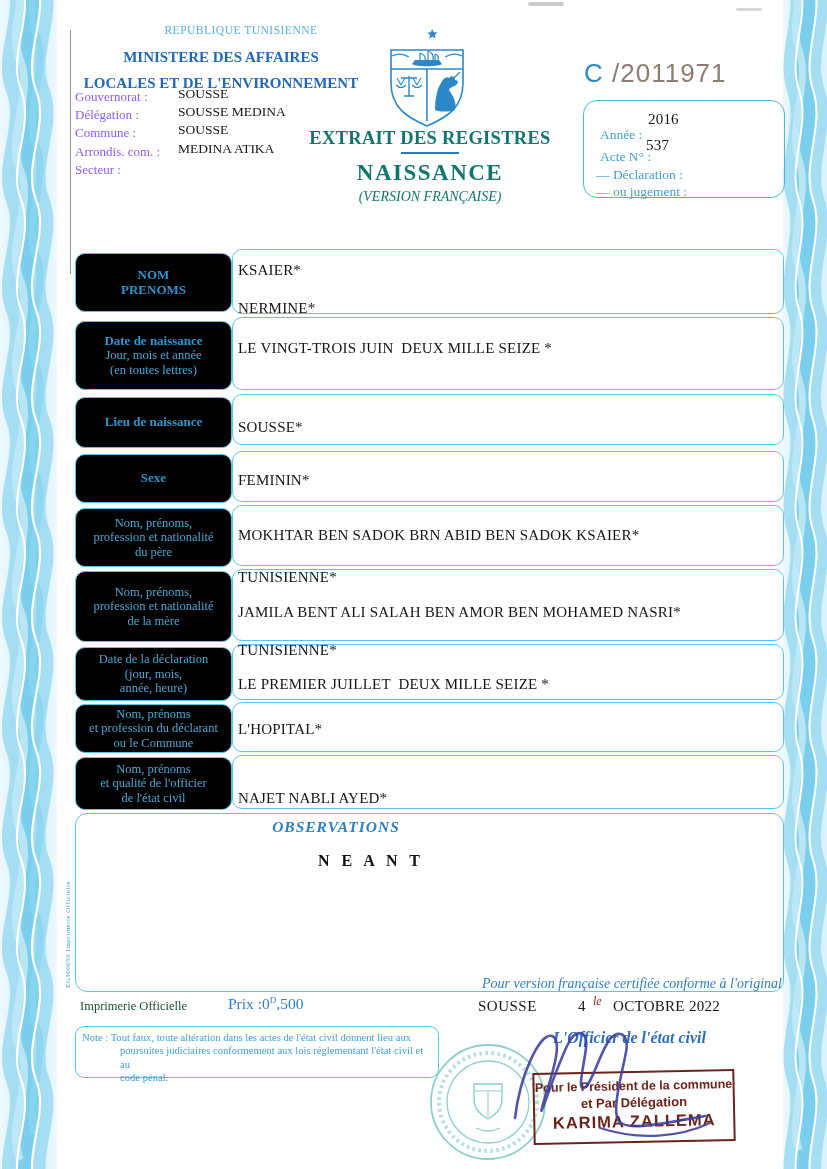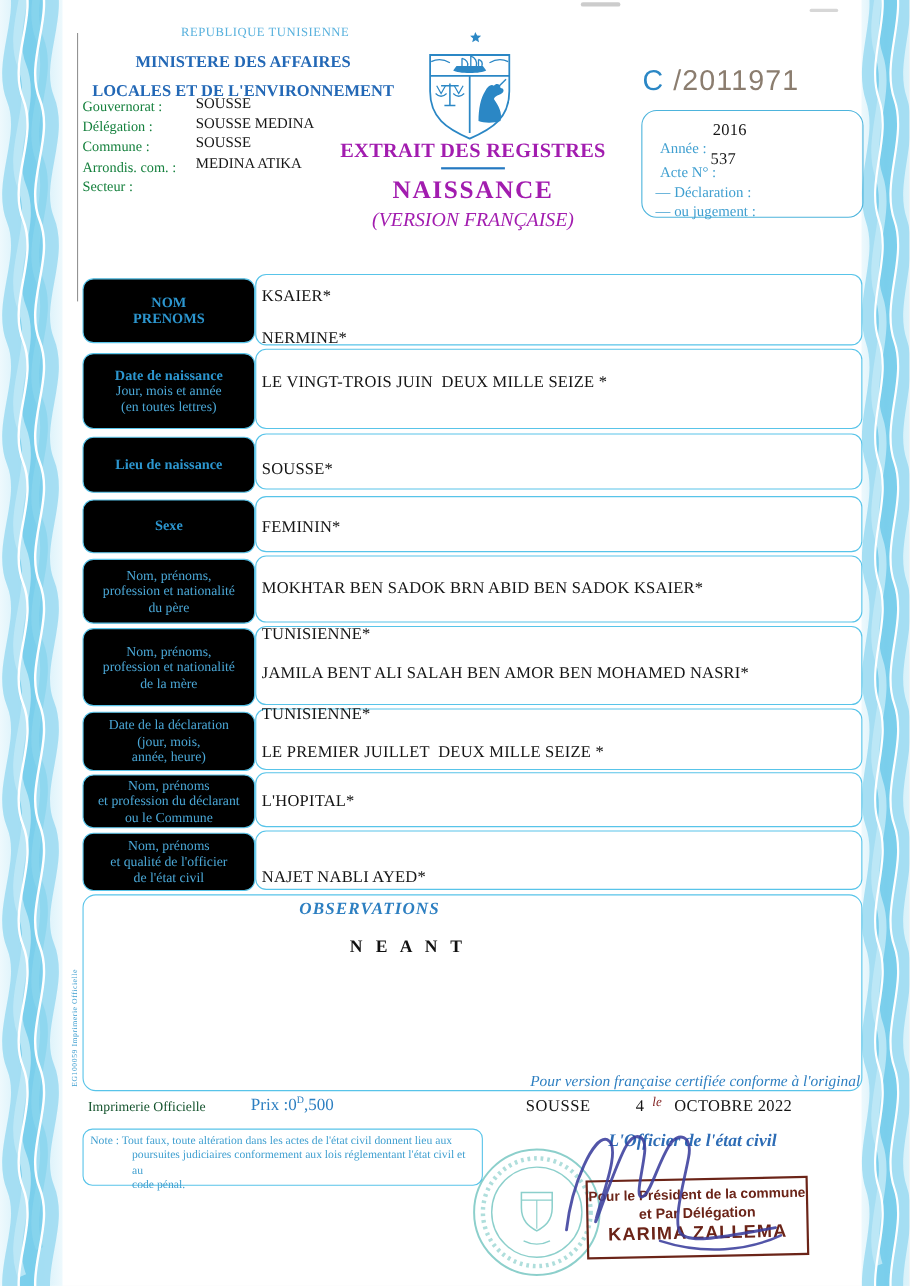--- a/index.html
+++ b/index.html
@@ -12,29 +12,29 @@
   .band-left{left:0;width:57px;}
   .band-right{left:783px;width:44px;}
 
   
   .republic{left:96px;top:24px;width:290px;text-align:center;font-size:11.5px;
             color:#58b1dd;letter-spacing:.5px;}
   .ministry{left:66px;top:44px;width:310px;text-align:center;font-weight:bold;
             color:#2368b6;font-size:15px;line-height:26px;}
   .admin{left:75px;top:88px;width:320px;font-size:13px;line-height:18.2px;}
   .admin-row{display:flex;}
-  .admin-label{color:#15803d;width:103px;flex:none;}
+  .admin-label{color:#8b5cf6;width:103px;flex:none;}
   .admin-value{color:#151515;font-size:13.5px;transform:translateY(-3px);}
 
-  .title-block{left:292px;top:128px;width:276px;text-align:center;color:#a21caf;}
+  .title-block{left:292px;top:128px;width:276px;text-align:center;color:#0f766e;}
   .t1{font-weight:bold;font-size:18.5px;letter-spacing:.3px;}
   .t2{font-size:14.5px;margin-top:0px;}
   .t-underline{width:58px;height:2px;background:#2579c1;margin:3px auto 6px auto;}
   .t3{font-weight:bold;font-size:23px;letter-spacing:1.5px;margin-top:6px;}
-  .t4{font-style:italic;font-size:18px;margin-top:3px;}
+  .t4{font-style:italic;font-size:14px;margin-top:3px;}
 
   .serial{left:584px;top:58px;font-family:"Liberation Sans",sans-serif;font-size:26px;letter-spacing:1px;}
   .serial .c{color:#2b87c5;}
   .serial .num{color:#8b7d6f;font-weight:300;}
 
   .acte-box{left:583px;top:100px;width:200px;height:96px;border:1.6px solid #4db4dc;
             border-radius:14px;font-size:13.5px;color:#3f9fd0;}
   .acte-box .val{color:#151515;font-size:15px;}
 
   

